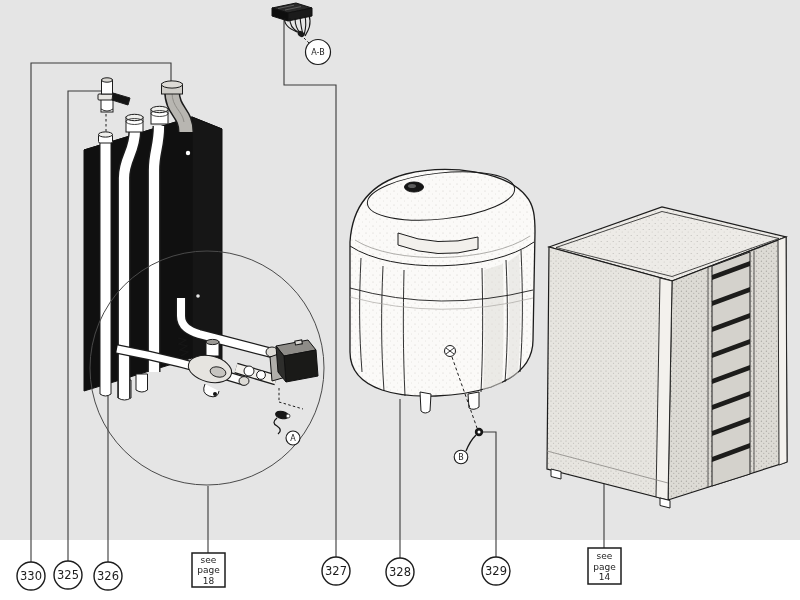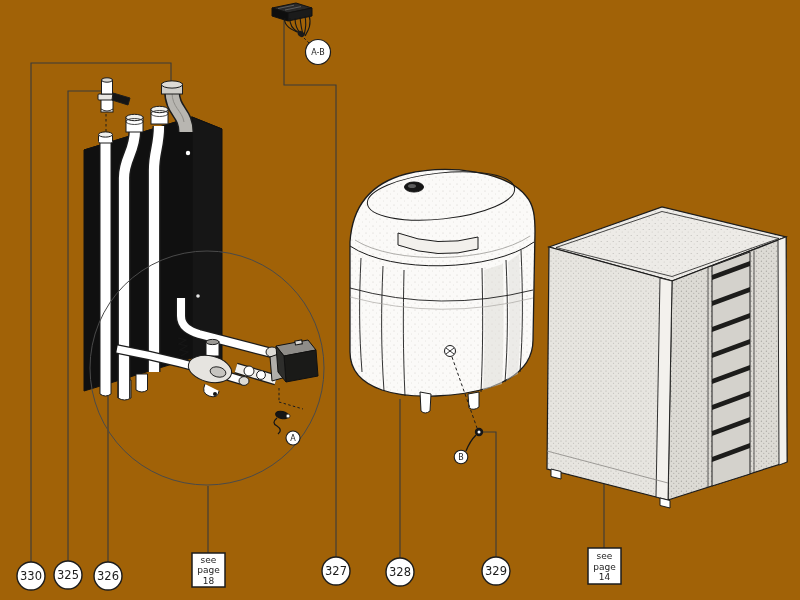--- a/index.html
+++ b/index.html
@@ -1,16 +1,16 @@
 <!DOCTYPE html>
 <html><head>
 <meta charset="utf-8">
 <style>
   html,body{margin:0;padding:0;background:#ffffff;width:800px;height:600px;overflow:hidden;}
-  #stage{position:relative;width:800px;height:600px;background:#a16207;}
+  #stage{position:relative;width:800px;height:540px;background:#e5e5e5;}
   svg{display:block;}
   text{font-family:"DejaVu Sans",sans-serif;fill:#1c1c1c;}
   .callout-num{font-size:11.5px;}
   .marker-lbl{font-size:8px;}
   .pageref-lbl{font-size:9px;}
 </style>
 </head>
 <body>
 
 <div id="stage">

